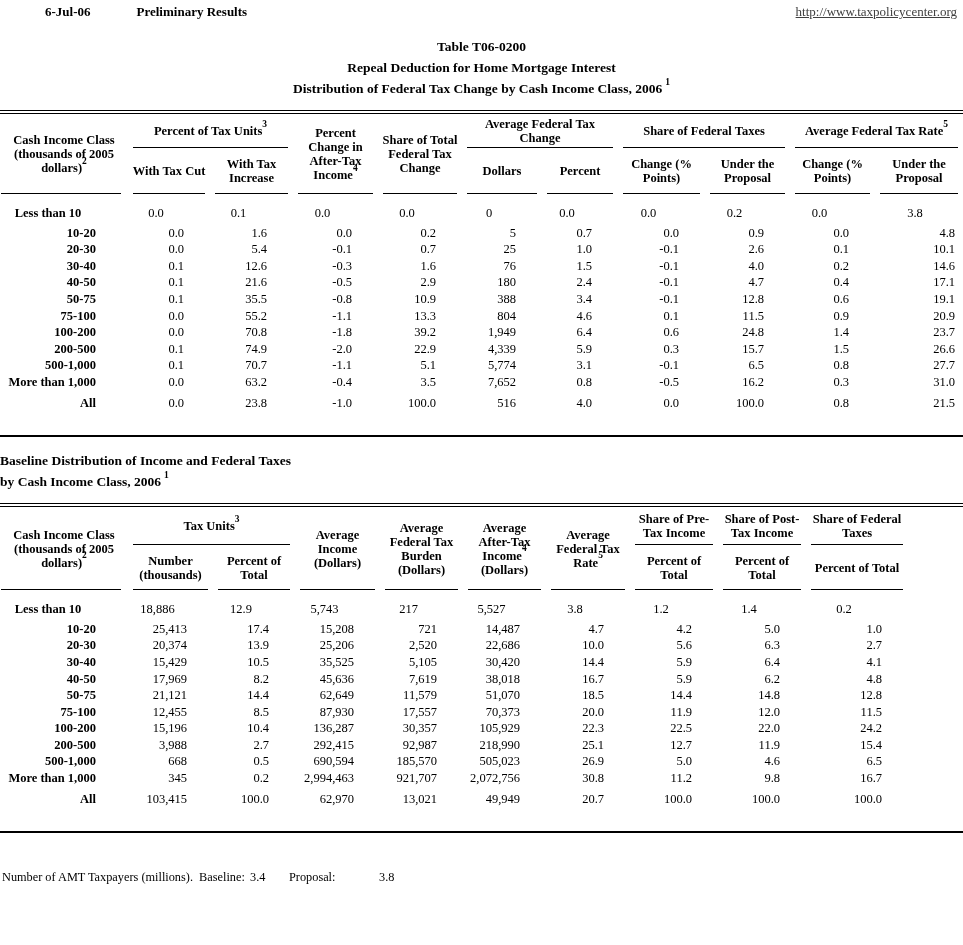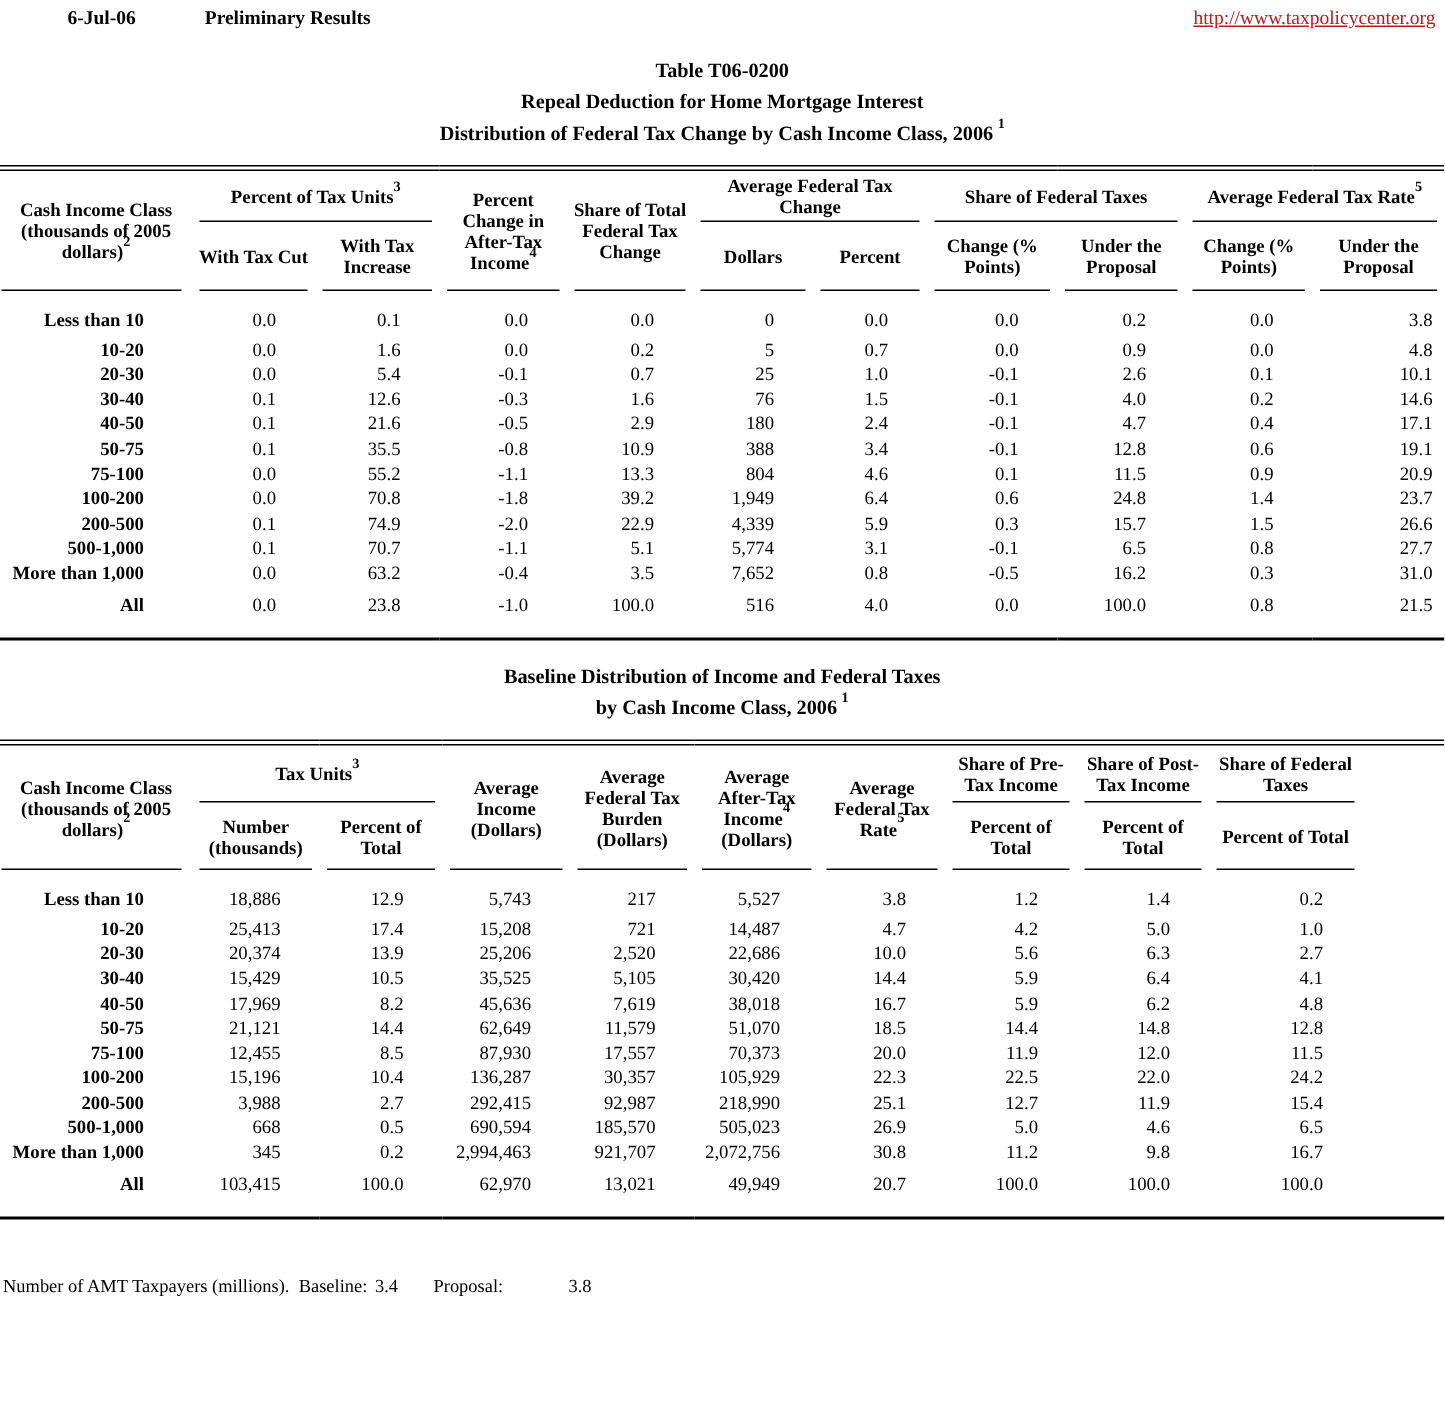--- a/index.html
+++ b/index.html
@@ -16,27 +16,27 @@
   .meta {
     display: flex;
     align-items: baseline;
     padding: 4px 6px 0 45px;
     font-size: 13px;
     font-weight: bold;
   }
   .meta .status { margin-left: 46px; }
   .meta .site { margin-left: auto; font-weight: normal; }
   .meta .site a, .meta .site span.link {
-    color: #b91c1c;
+    color: #404040;
     text-decoration: underline;
     cursor: pointer;
   }
   
   .titleblock { margin-top: 16px; text-align: center; font-weight: bold; font-size: 13.5px; line-height: 21px; }
-  .titleblock2 { margin-top: 13px; text-align: center; font-weight: bold; font-size: 13.5px; line-height: 21px; }
+  .titleblock2 { margin-top: 13px; text-align: left; font-weight: bold; font-size: 13.5px; line-height: 21px; }
   sup { font-size: 9.5px; position: relative; top: -3px; line-height: 0; }
   sup.sp { margin-left: 3px; }
   
   table {
     width: 963px;
     border-collapse: collapse;
     table-layout: fixed;
     margin-top: 11px;
     border-top: 4px double #000;
     border-bottom: 2px solid #000;
@@ -58,22 +58,22 @@
   }
   .u-label::after { left: 1px; right: 7px; }
   thead tr.grp-row { height: 36px; }
   thead tr.sub-row { height: 46px; }
   .t2 thead tr.grp-row { height: 40px; }
   .t2 thead tr.sub-row { height: 45px; }
   td { height: 16.6px; line-height: 16.6px; padding: 0; white-space: nowrap; overflow: hidden; }
   td.num { text-align: right; padding-right: 26px; }
   td.rowlabel { font-weight: bold; text-align: right; padding-right: 32px; }
   .t1 td:nth-child(11) { padding-right: 8px; }
-  tbody tr:first-child td { padding-top: 7px; height: 23.6px; }
-  tbody tr:last-child td { padding-bottom: 9px; height: 25.6px; }
+  tbody tr:first-child td { padding-top: 7px; height: 23.6px; text-align: center; }
+  tbody tr:last-child td { padding-bottom: 19px; height: 25.6px; }
   
   .footnotes { margin-top: 3px; padding-left: 2px; font-size: 12.3px; line-height: 16.6px; white-space: pre-wrap; }
   .fline { position: relative; }
   .amt-val-1 { position: absolute; left: 248px; top: 0; }
   .amt-plabel { position: absolute; left: 287px; top: 0; }
   .amt-val-2 { position: absolute; left: 377px; top: 0; }
 </style>
 </head>
 <body>
 

